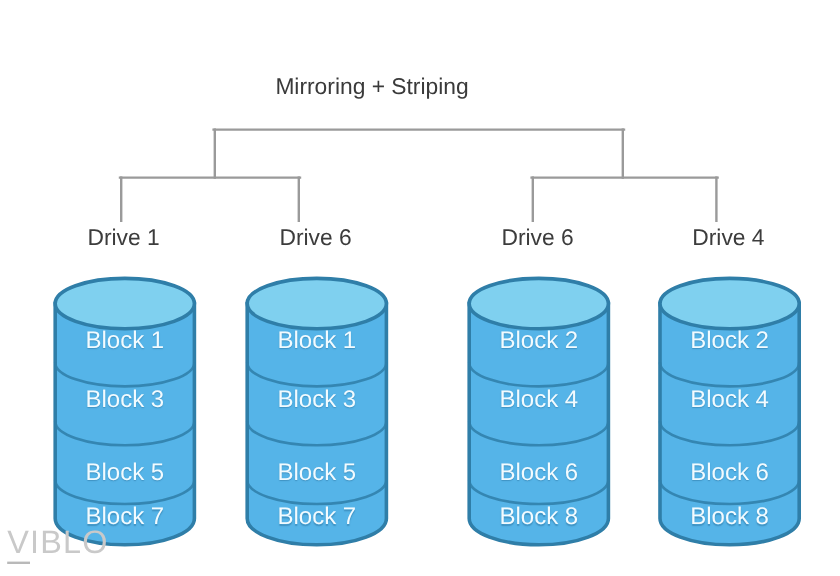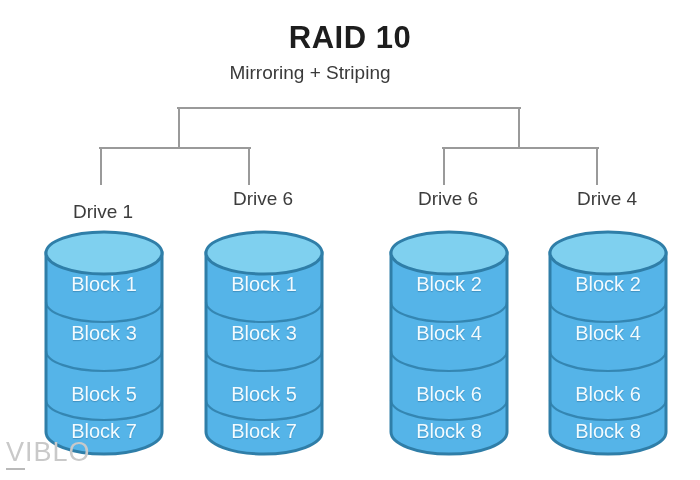--- a/index.html
+++ b/index.html
@@ -56,21 +56,21 @@
 
   
   .drive-label {
     position: absolute;
     top: 188px;
     width: 160px;
     text-align: center;
     font-size: 19px;
     color: #3c3c3c;
   }
-  .drive-label.d1 { left: 23px; margin-top: 13px; }
+  .drive-label.d1 { left: 23px; }
   .drive-label.d2 { left: 183px; }
   .drive-label.d3 { left: 368px; }
   .drive-label.d4 { left: 527px; text-align: center; }
 
   
   .cylinder {
     position: absolute;
     top: 229px;
     width: 122px;
     height: 227px;
@@ -121,21 +121,20 @@
   #watermark .wm-v {
     border-bottom: 2px solid #b9b9b9;
     padding-bottom: 1px;
   }
 </style>
 </head>
 <body>
 
 <div id="diagram-root">
 
-  <div class="title">RAID 10</div>
   <div class="subtitle">Mirroring + Striping</div>
 
   <svg id="tree-connectors" viewBox="0 0 700 480" width="700" height="480">
     <g stroke="#9a9a9a" stroke-width="2" fill="none" stroke-linecap="square">
 
       <path d="M178,108 L520,108"></path>
 
       <path d="M179,108 L179,148"></path>
 
       <path d="M519,108 L519,148"></path>

